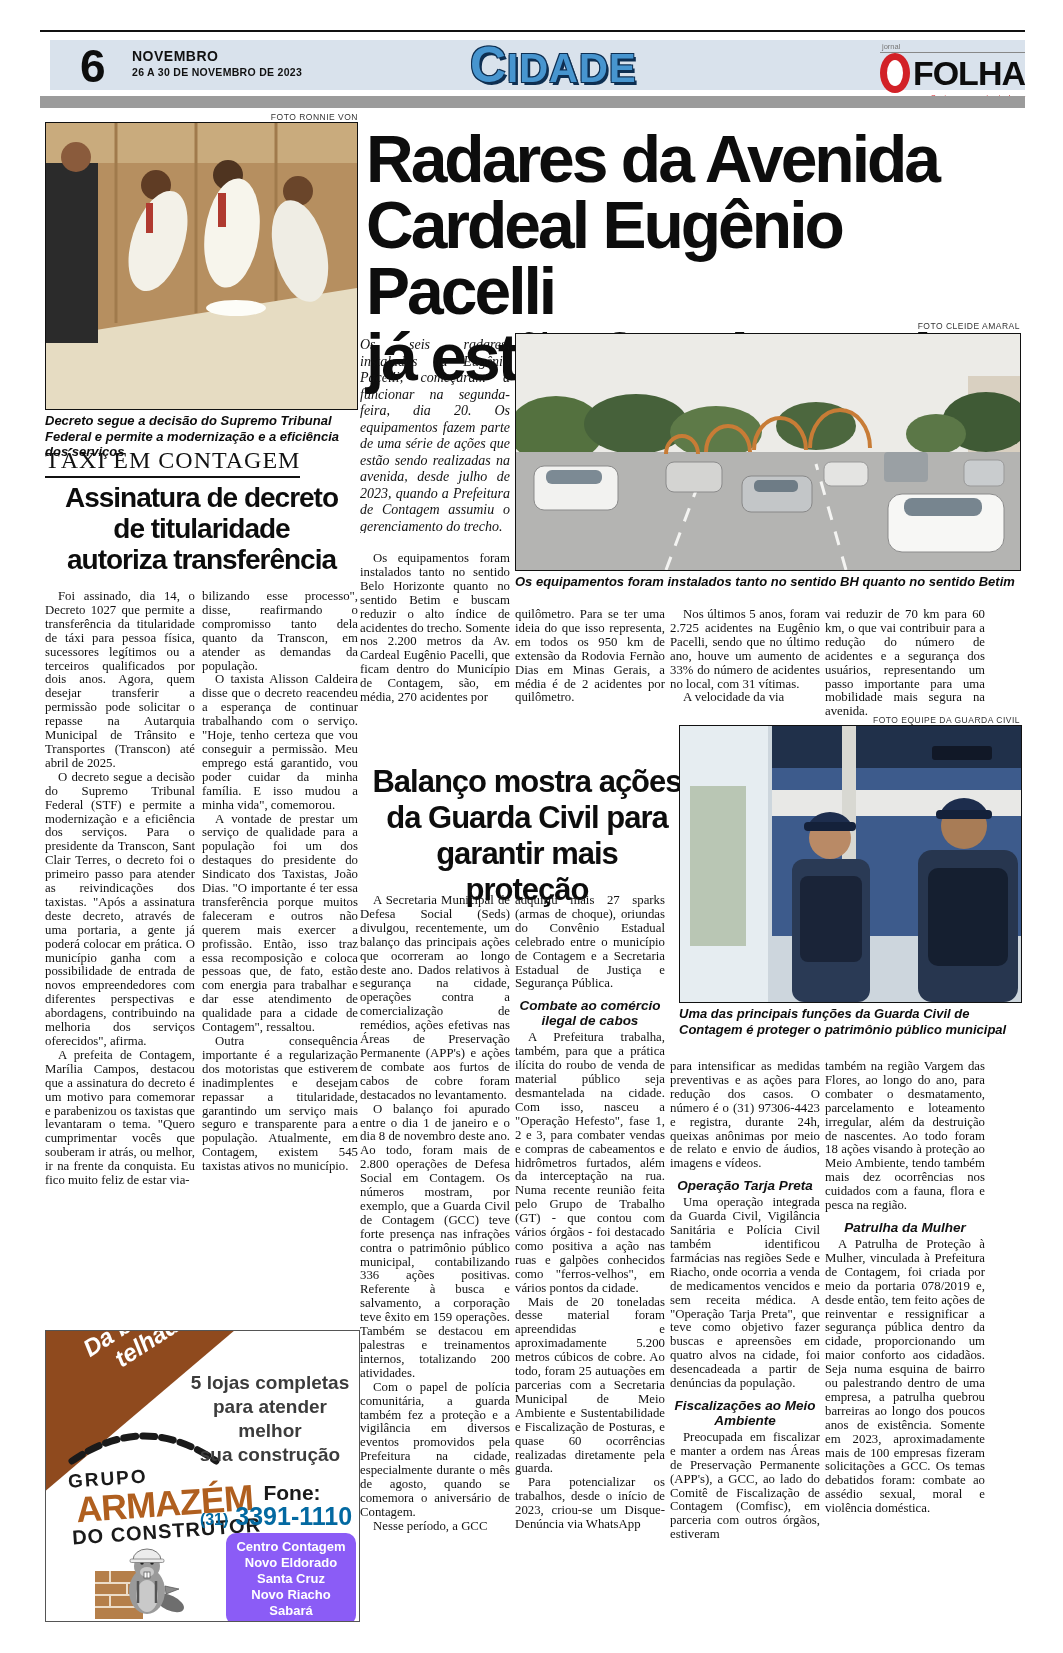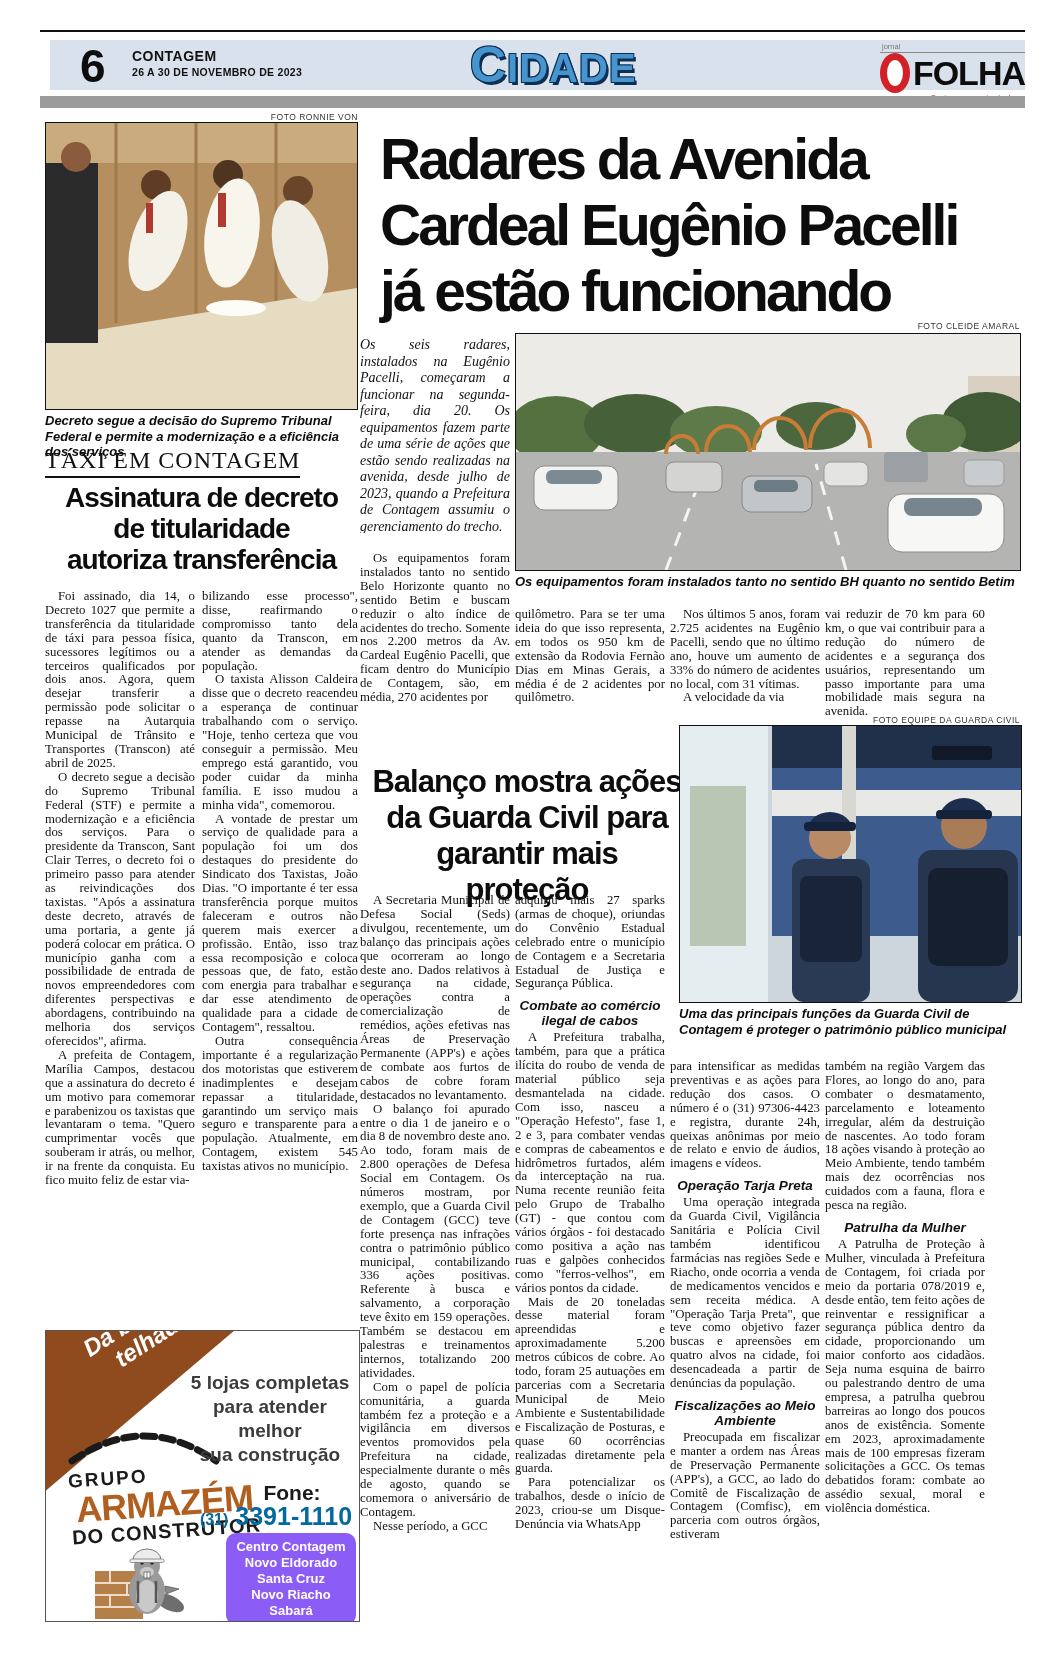--- a/index.html
+++ b/index.html
@@ -23,21 +23,21 @@
   .folha-tag{font:italic 7.5px "Liberation Sans",sans-serif;color:#d22127;text-align:right;}
   .graybar{background:#9b9b9b;}
 
   
   .credit{font:8.5px/10px "Liberation Sans",sans-serif;letter-spacing:.5px;color:#333;text-align:right;}
   .caption{font:italic bold 13px/15.5px "Liberation Sans",sans-serif;color:#0d0d0d;}
   .kicker{font:24px/26px "Liberation Serif",serif;letter-spacing:1px;border-bottom:2px solid #111;
           padding-bottom:3px;display:inline-block;}
   .h-big{font-family:"Liberation Sans",sans-serif;font-weight:bold;color:#0d0d0d;}
   .h-big span{display:block;}
-  .h1{font-size:57px;line-height:66px;letter-spacing:-3px;margin-left:14px;}
+  .h1{font-size:66px;line-height:66px;letter-spacing:-3px;}
   .h2{font-size:28px;line-height:31px;letter-spacing:-1px;text-align:center;}
   .h3{font-size:31px;line-height:36px;letter-spacing:-1px;text-align:center;}
   .body-col{font:12.8px/13.9px "Liberation Serif",serif;text-align:justify;overflow:hidden;margin-top:12px;}
   .body-col p{margin:0;text-indent:13px;}
   .body-col p.cont{text-indent:0;}
   .lead-col{font:italic 14px/16.5px "Liberation Serif",serif;text-align:justify;overflow:hidden;}
   .lead-col p{margin:0;}
   .subhead{font:italic bold 13.5px/15px "Liberation Sans",sans-serif;text-align:center;
            margin:7px 0 3px 0 !important;text-indent:0 !important;}
   .photo{border:1px solid #111;overflow:hidden;background:#ccc;}
@@ -61,21 +61,21 @@
   .ad-loc span{display:block;}
 </style>
 </head>
 <body>
 
 <div id="page">
 
   <div class="abs topline" style="left:40px;top:30px;width:985px;"></div>
   <div class="abs band" style="left:50px;top:40px;width:975px;height:50px;"></div>
   <div class="abs pagenum" style="left:80px;top:43px;">6</div>
-  <div class="abs secname" style="left:132px;top:49px;">CONTAGEM</div>
+  <div class="abs secname" style="left:132px;top:49px;">NOVEMBRO</div>
   <div class="abs secdate" style="left:132px;top:66px;">26 A 30 DE NOVEMBRO DE 2023</div>
   <div class="abs cidade" style="left:470px;top:44px;">CIDADE</div>
   <div class="abs" style="left:880px;top:42px;width:145px;">
     <div class="folha-top">jornal</div>
     <div class="folha">
       <span class="folha-o"></span>
       <span class="folha-name">FOLHA</span>
     </div>
     <div class="folha-tag">Contagem em primeiro lugar</div>
   </div>

